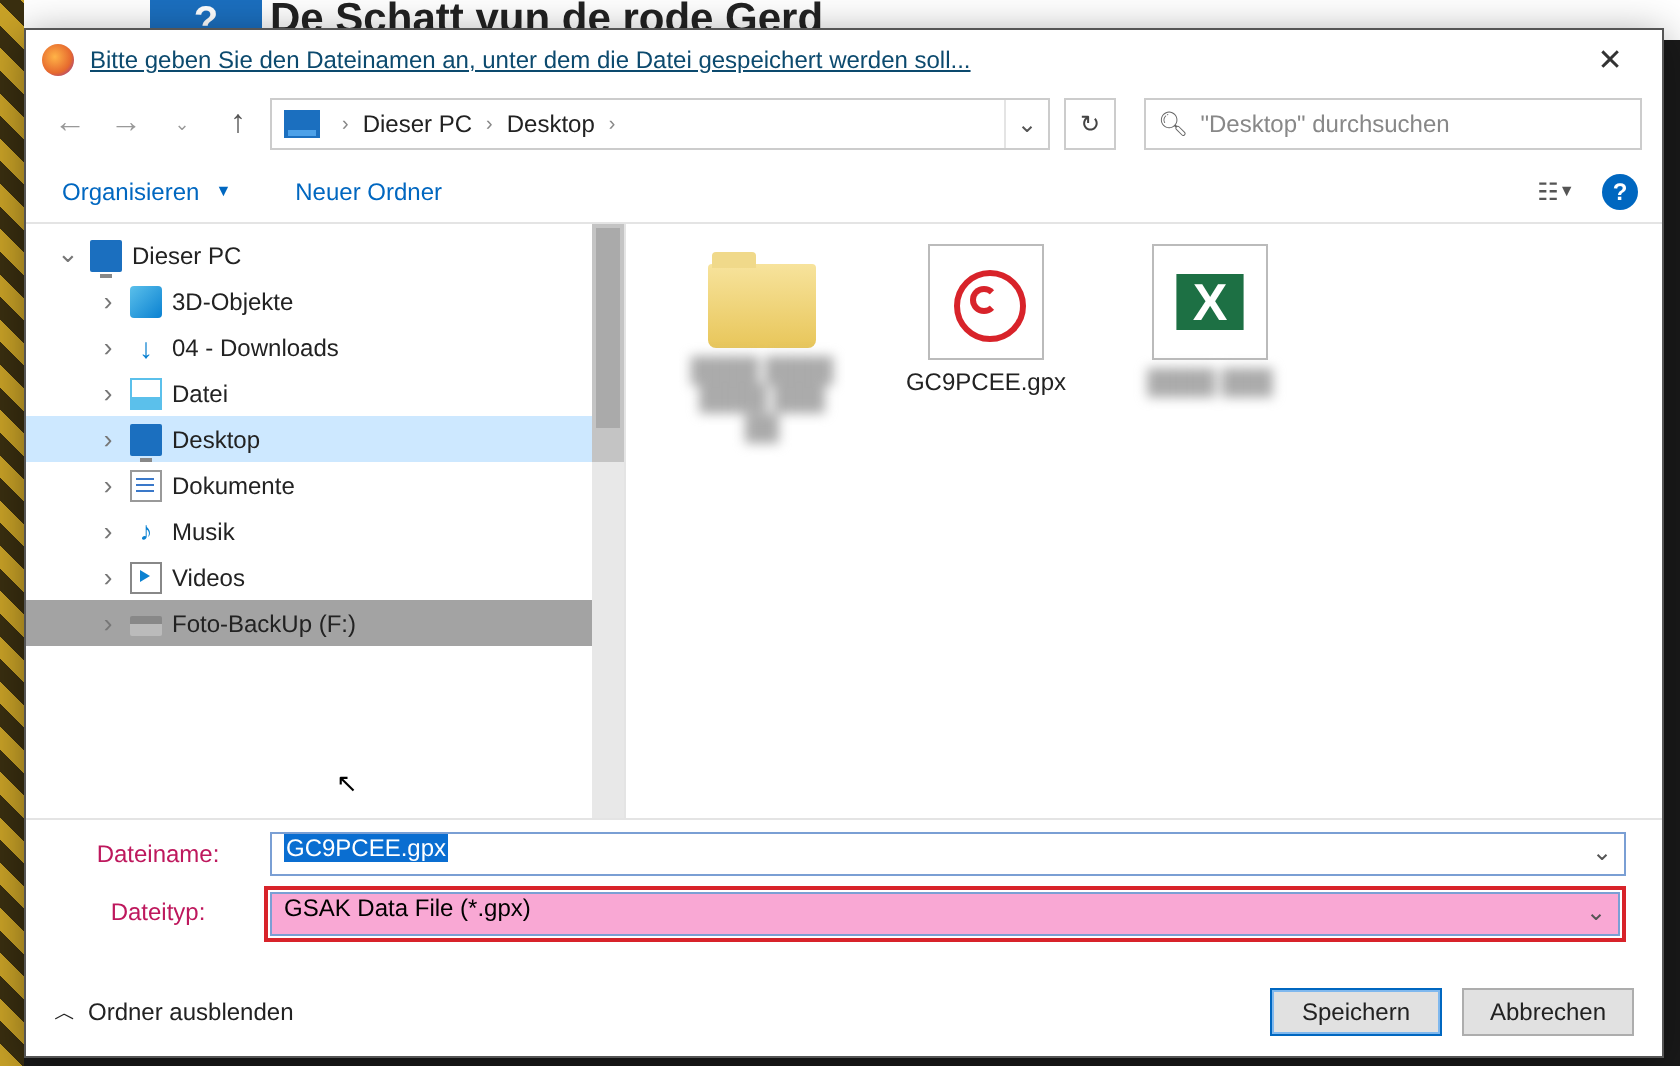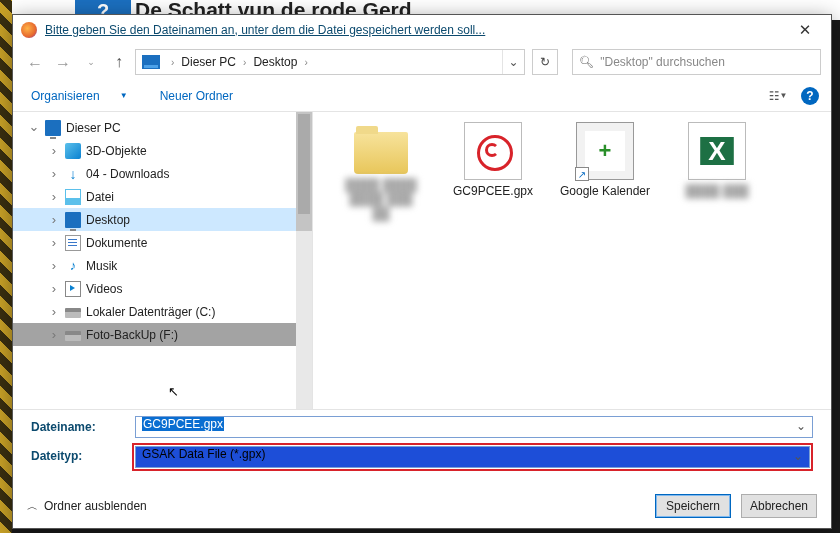--- a/index.html
+++ b/index.html
@@ -24,21 +24,21 @@
 .path-icon { width: 18px; height: 14px; background: #1b6fbf; margin: 0 6px; position: relative; }
 .path-icon::before { content:""; position:absolute; left:2px; right:2px; bottom:1px; height:3px; background:#4da1e8; }
 .path-seg { display: flex; align-items: center; color: #222; padding: 0 2px; }
 .path-chev { color: #888; padding: 0 5px; font-size: 10px; }
 .path-drop { margin-left: auto; width: 22px; text-align: center; color: #555; border-left: 1px solid #e4e4e4; height:100%; display:flex; align-items:center; justify-content:center; }
 .refresh-btn { width: 26px; height: 26px; border: 1px solid #ccc; margin-left: 3px; display:flex; align-items:center; justify-content:center; color:#444; }
 .search-box { flex: 1; height: 26px; border: 1px solid #ccc; margin-left: 10px; display: flex; align-items: center; padding: 0 6px; color: #888; }
 .search-box .sicon { margin-right: 6px; color:#666; }
 
 .toolbar { height: 32px; display: flex; align-items: center; padding: 0 12px; border-bottom: 1px solid #e4e4e4; }
-.tb-link { color: #0067c0; padding: 4px 6px; display: flex; align-items: center; gap: 20px; }
+.tb-link { color: #0067c0; padding: 4px 6px; display: flex; align-items: center; gap: 8px; }
 .tb-link .drop { font-size: 8px; }
 .tb-spacer { flex: 1; }
 .tb-icon { width: 26px; height: 24px; display: flex; align-items: center; justify-content: center; color: #555; margin-left: 4px; }
 .tb-help { width: 18px; height: 18px; border-radius: 50%; background: #0067c0; color: #fff; font-weight: bold; display: flex; align-items: center; justify-content: center; font-size: 12px; margin-left: 10px; }
 
 .body-area { flex: 1; display: flex; border-bottom: 1px solid #e4e4e4; overflow: hidden; }
 .tree { width: 300px; border-right: 1px solid #e4e4e4; overflow-y: auto; padding: 4px 0; position: relative; }
 .scroll-hint { position:absolute; right:0; top:0; width:16px; height:100%; background: linear-gradient(#c4c4c4 0 40%, #e8e8e8 40% 100%); }
 .scroll-thumb { position:absolute; right:2px; top:2px; width:12px; height:100px; background:#aaa; }
 .tree-item { height: 23px; display: flex; align-items: center; padding-left: 15px; gap: 5px; cursor: default; }
@@ -75,31 +75,31 @@
 .ficon.app::before { content:""; position:absolute; left:8px; top:8px; right:8px; bottom:8px; background:#fff; }
 .ficon.app::after { content:"+"; position:absolute; left:0; top:0; right:0; bottom:0; display:flex; align-items:center; justify-content:center; font-size:22px; color:#2a8f2a; font-weight:bold; }
 .shortcut-badge { position:absolute; bottom:-2px; left:-2px; width:14px; height:14px; background:#fff; border:1px solid #888; display:flex; align-items:center; justify-content:center; font-size:10px; color:#0067c0; }
 .ficon.xls { border:1px solid #bbb; background:#fff; position:relative; }
 .ficon.xls::after { content:"X"; position:absolute; left:0; top:0; right:0; bottom:0; display:flex; align-items:center; justify-content:center; font-size:26px; font-weight:bold; color:#fff; background:#1d7044; clip-path: polygon(20% 25%, 80% 25%, 80% 75%, 20% 75%); }
 .file-label { color: #222; line-height: 1.2; word-break: break-word; }
 .blur { filter: blur(3px); color:#aaa; }
 
 .form-area { padding: 6px 18px 10px 18px; }
 .form-row { display: flex; align-items: center; margin-bottom: 6px; gap: 8px; }
-.form-label { width: 96px; text-align: left; color: #0c4a6e; font-weight: bold; }
+.form-label { width: 96px; text-align: center; color: #be185d; }
 .form-input { flex: 1; height: 22px; border: 1px solid #7a9fd4; padding: 0 6px; position: relative; }
 .form-input.combo::after { content:"⌄"; position:absolute; right:6px; top:2px; color:#555; }
 .sel-text { background: #0a6ed1; color: #fff; padding: 0 1px; }
 .filetype-box { border: 2px solid #d8232a; padding: 1px; margin: -1px 0 -3px -3px; }
 
 .bottom-bar { height: 44px; display: flex; align-items: center; padding: 0 14px; gap: 10px; }
 .hide-folders { display: flex; align-items: center; gap: 6px; color: #222; }
 .hide-folders .chev { font-size: 11px; }
 .bb-spacer { flex: 1; }
-.btn { width: 76px; height: 24px; border: 1px solid #adadad; background: #e1e1e1; display:flex; align-items:center; justify-content:center; color:#222; }
+.btn { width: 86px; height: 24px; border: 1px solid #adadad; background: #e1e1e1; display:flex; align-items:center; justify-content:center; color:#222; }
 .btn.primary { border: 1px solid #0067c0; box-shadow: inset 0 0 0 1px #7fb8ee; }
 </style>
 </head>
 <body>
 
 <div class="bg-band"></div>
 <div class="bg-top">
   <div class="bg-q">?</div>
   <div class="bg-title">De Schatt vun de rode Gerd</div>
 </div>
@@ -181,25 +181,20 @@
       <div class="tree-item child">
           <span class="exp closed"></span>
           <span class="ticon music">♪</span>
           <span class="tree-label">Musik</span>
         </div>
       <div class="tree-item child">
           <span class="exp closed"></span>
           <span class="ticon video"></span>
           <span class="tree-label">Videos</span>
         </div>
-      <div class="tree-item child">
-          <span class="exp closed"></span>
-          <span class="ticon drive"></span>
-          <span class="tree-label">Lokaler Datenträger (C:)</span>
-        </div>
       <div class="tree-item child hover">
           <span class="exp closed"></span>
           <span class="ticon drive"></span>
           <span class="tree-label">Foto-BackUp (F:)</span>
         </div>
       <span class="cursor-arrow">↖</span>
       <div class="scroll-hint">
           <div class="scroll-thumb"></div>
         </div>
     </div>
@@ -209,43 +204,37 @@
         <div class="ficon folder"></div>
         <div class="file-label blur">████ ████<br>████ ███<br>██</div>
       </div>
       <div class="file-item">
         <div class="ficon gpx">
             <span class="inner"></span>
           </div>
         <div class="file-label">GC9PCEE.gpx</div>
       </div>
       <div class="file-item">
-        <div class="ficon app" style="position:relative;">
-            <span class="shortcut-badge">↗</span>
-          </div>
-        <div class="file-label">Google Kalender</div>
-      </div>
-      <div class="file-item">
         <div class="ficon xls"></div>
         <div class="file-label blur">████ ███</div>
       </div>
     </div>
   </div>
 
   <div class="form-area">
     <div class="form-row">
       <div class="form-label">Dateiname:</div>
       <div class="form-input combo">
         <span class="sel-text">GC9PCEE.gpx</span>
       </div>
     </div>
     <div class="form-row">
       <div class="form-label">Dateityp:</div>
       <div class="filetype-box" style="flex:1;">
-        <div class="form-input combo" style="background:#1d4ed8;">
+        <div class="form-input combo" style="background:#f9a8d4;">
           <span>GSAK Data File (*.gpx)</span>
         </div>
       </div>
     </div>
   </div>
 
   <div class="bottom-bar">
     <div class="hide-folders">
       <span class="chev">︿</span>
       <span>Ordner ausblenden</span>

